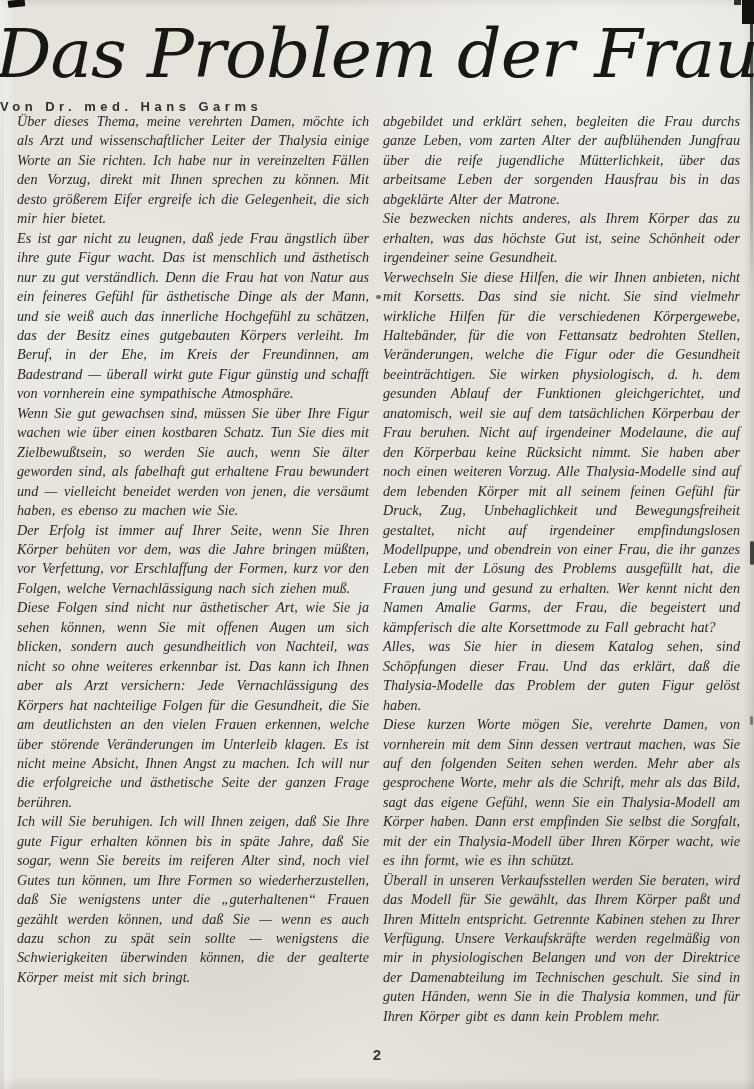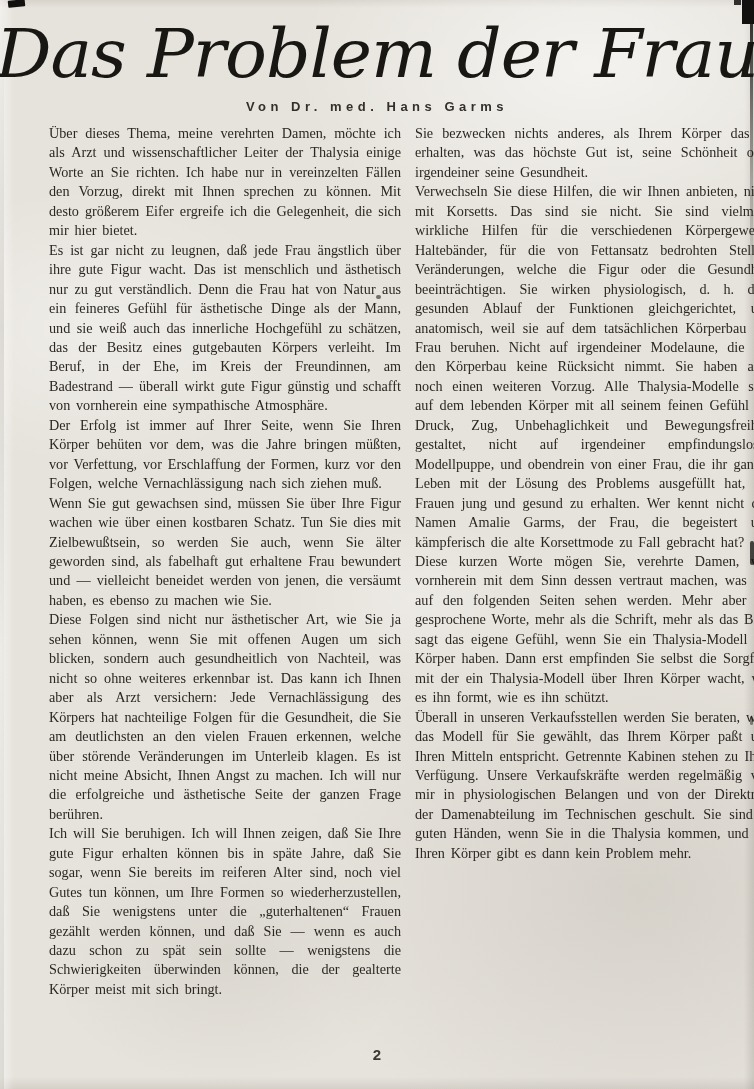--- a/index.html
+++ b/index.html
@@ -28,35 +28,34 @@
     font-style:italic;
     font-size:67px;
     line-height:80px;
     letter-spacing:-1px;
     color:#191713;
     white-space:nowrap;
     transform:scaleX(1.04);
   }
   .subtitle{
     position:absolute; left:0; top:99px; width:100%;
-    text-align:center;
     font-family:"Liberation Sans", sans-serif;
     font-weight:bold;
     font-size:13px;
     letter-spacing:4.5px;
     color:#33302b;
   }
   .col{
-    position:absolute; top:124px;
+    position:absolute; top:112px;
+    font-style:italic;
     font-size:14.2px;
     line-height:19.45px;
     color:#2b2722;
     text-align:justify;
     word-spacing:2.2px;
-    margin-left:32px;
   }
   .col-left{ left:17px;  width:352px; }
   .col-right{ left:383px; width:357px; }
   .col p{ margin:0; }
   .page-number{
     position:absolute; left:0; bottom:26px; width:100%;
     text-align:center;
     font-family:"Liberation Sans", sans-serif;
     font-weight:bold;
     font-size:15px;
@@ -83,29 +82,31 @@
 <body>
 
 <div id="page">
 
   <div class="title">Das Problem der Frau</div>
   <div class="subtitle">Von Dr. med. Hans Garms</div>
 
   <div class="col col-left">
     <p>Über dieses Thema, meine verehrten Damen, möchte ich als Arzt und wissenschaftlicher Leiter der Thalysia einige Worte an Sie richten. Ich habe nur in vereinzelten Fällen den Vorzug, direkt mit Ihnen sprechen zu können. Mit desto größerem Eifer ergreife ich die Gelegenheit, die sich mir hier bietet.</p>
     <p>Es ist gar nicht zu leugnen, daß jede Frau ängstlich über ihre gute Figur wacht. Das ist menschlich und ästhetisch nur zu gut verständlich. Denn die Frau hat von Natur aus ein feineres Gefühl für ästhetische Dinge als der Mann, und sie weiß auch das innerliche Hochgefühl zu schätzen, das der Besitz eines gutgebauten Körpers verleiht. Im Beruf, in der Ehe, im Kreis der Freundinnen, am Badestrand — überall wirkt gute Figur günstig und schafft von vornherein eine sympathische Atmosphäre.</p>
+    <p>Wenn Sie gut gewachsen sind, müssen Sie über Ihre Figur wachen wie über einen kostbaren Schatz. Tun Sie dies mit Zielbewußtsein, so werden Sie auch, wenn Sie älter geworden sind, als fabelhaft gut erhaltene Frau bewundert und — vielleicht beneidet werden von jenen, die versäumt haben, es ebenso zu machen wie Sie.</p>
     <p>Der Erfolg ist immer auf Ihrer Seite, wenn Sie Ihren Körper behüten vor dem, was die Jahre bringen müßten, vor Verfettung, vor Erschlaffung der Formen, kurz vor den Folgen, welche Vernachlässigung nach sich ziehen muß.</p>
-    <p>Wenn Sie gut gewachsen sind, müssen Sie über Ihre Figur wachen wie über einen kostbaren Schatz. Tun Sie dies mit Zielbewußtsein, so werden Sie auch, wenn Sie älter geworden sind, als fabelhaft gut erhaltene Frau bewundert und — vielleicht beneidet werden von jenen, die versäumt haben, es ebenso zu machen wie Sie.</p>
     <p>Diese Folgen sind nicht nur ästhetischer Art, wie Sie ja sehen können, wenn Sie mit offenen Augen um sich blicken, sondern auch gesundheitlich von Nachteil, was nicht so ohne weiteres erkennbar ist. Das kann ich Ihnen aber als Arzt versichern: Jede Vernachlässigung des Körpers hat nachteilige Folgen für die Gesundheit, die Sie am deutlichsten an den vielen Frauen erkennen, welche über störende Veränderungen im Unterleib klagen. Es ist nicht meine Absicht, Ihnen Angst zu machen. Ich will nur die erfolgreiche und ästhetische Seite der ganzen Frage berühren.</p>
     <p>Ich will Sie beruhigen. Ich will Ihnen zeigen, daß Sie Ihre gute Figur erhalten können bis in späte Jahre, daß Sie sogar, wenn Sie bereits im reiferen Alter sind, noch viel Gutes tun können, um Ihre Formen so wiederherzustellen, daß Sie wenigstens unter die „guterhaltenen“ Frauen gezählt werden können, und daß Sie — wenn es auch dazu schon zu spät sein sollte — wenigstens die Schwierigkeiten überwinden können, die der gealterte Körper meist mit sich bringt.</p>
   </div>
 
   <div class="col col-right">
+    <p>abgebildet und erklärt sehen, begleiten die Frau durchs ganze Leben, vom zarten Alter der aufblühenden Jungfrau über die reife jugendliche Mütterlichkeit, über das arbeitsame Leben der sorgenden Hausfrau bis in das abgeklärte Alter der Matrone.</p>
     <p>Sie bezwecken nichts anderes, als Ihrem Körper das zu erhalten, was das höchste Gut ist, seine Schönheit oder irgendeiner seine Gesundheit.</p>
     <p>Verwechseln Sie diese Hilfen, die wir Ihnen anbieten, nicht mit Korsetts. Das sind sie nicht. Sie sind vielmehr wirkliche Hilfen für die verschiedenen Körpergewebe, Haltebänder, für die von Fettansatz bedrohten Stellen, Veränderungen, welche die Figur oder die Gesundheit beeinträchtigen. Sie wirken physiologisch, d. h. dem gesunden Ablauf der Funktionen gleichgerichtet, und anatomisch, weil sie auf dem tatsächlichen Körperbau der Frau beruhen. Nicht auf irgendeiner Modelaune, die auf den Körperbau keine Rücksicht nimmt. Sie haben aber noch einen weiteren Vorzug. Alle Thalysia-Modelle sind auf dem lebenden Körper mit all seinem feinen Gefühl für Druck, Zug, Unbehaglichkeit und Bewegungsfreiheit gestaltet, nicht auf irgendeiner empfindungslosen Modellpuppe, und obendrein von einer Frau, die ihr ganzes Leben mit der Lösung des Problems ausgefüllt hat, die Frauen jung und gesund zu erhalten. Wer kennt nicht den Namen Amalie Garms, der Frau, die begeistert und kämpferisch die alte Korsettmode zu Fall gebracht hat?</p>
+    <p>Alles, was Sie hier in diesem Katalog sehen, sind Schöpfungen dieser Frau. Und das erklärt, daß die Thalysia-Modelle das Problem der guten Figur gelöst haben.</p>
     <p>Diese kurzen Worte mögen Sie, verehrte Damen, von vornherein mit dem Sinn dessen vertraut machen, was Sie auf den folgenden Seiten sehen werden. Mehr aber als gesprochene Worte, mehr als die Schrift, mehr als das Bild, sagt das eigene Gefühl, wenn Sie ein Thalysia-Modell am Körper haben. Dann erst empfinden Sie selbst die Sorgfalt, mit der ein Thalysia-Modell über Ihren Körper wacht, wie es ihn formt, wie es ihn schützt.</p>
     <p>Überall in unseren Verkaufsstellen werden Sie beraten, wird das Modell für Sie gewählt, das Ihrem Körper paßt und Ihren Mitteln entspricht. Getrennte Kabinen stehen zu Ihrer Verfügung. Unsere Verkaufskräfte werden regelmäßig von mir in physiologischen Belangen und von der Direktrice der Damenabteilung im Technischen geschult. Sie sind in guten Händen, wenn Sie in die Thalysia kommen, und für Ihren Körper gibt es dann kein Problem mehr.</p>
   </div>
 
   <div class="page-number">2</div>
 
   <div class="artifact a-top-left"></div>
   <div class="artifact a-top-right-block"></div>
   <div class="artifact a-top-right-tick"></div>
   <div class="artifact a-right-line"></div>

